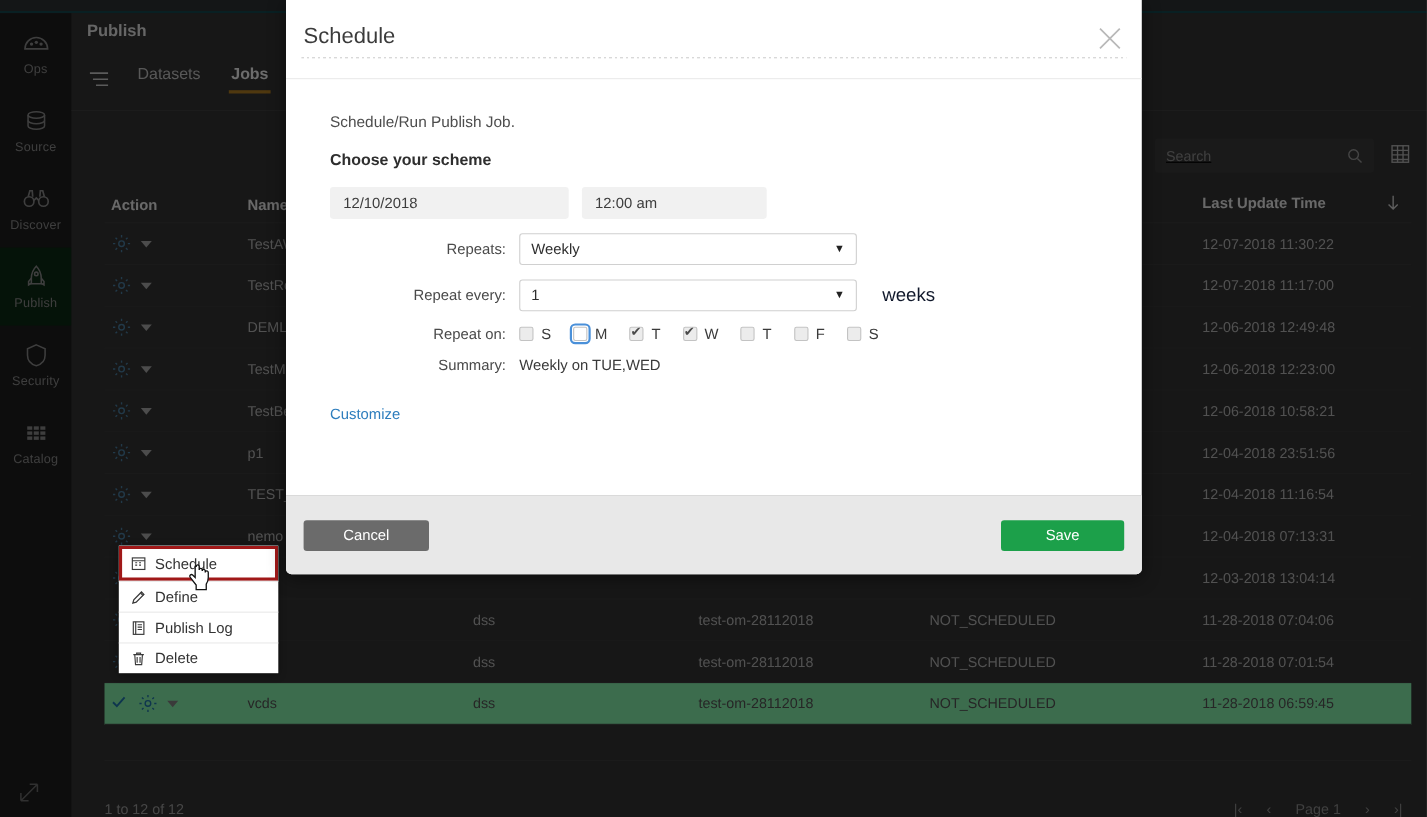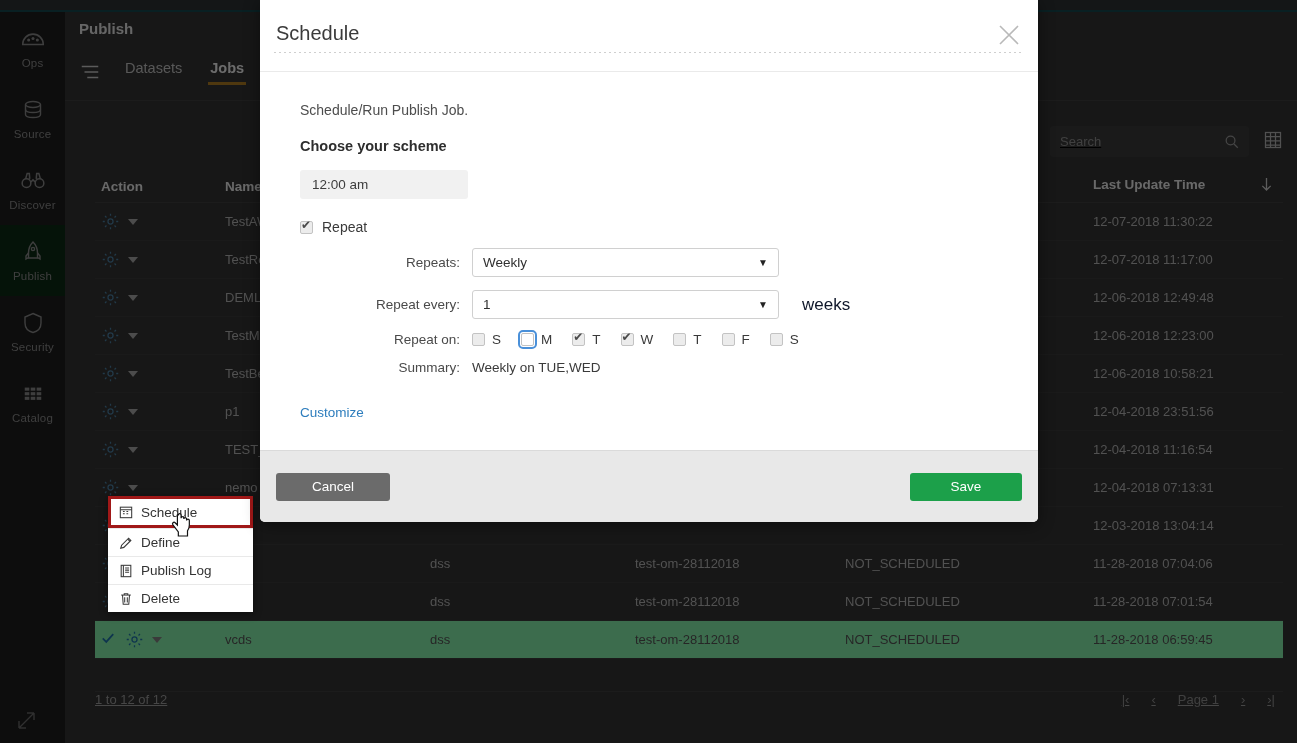--- a/index.html
+++ b/index.html
@@ -89,22 +89,22 @@
   .c-time   { flex:1; }
   .gear { width:19px; height:19px; color:#4b7fa2; }
   .trow.selected .gear { color:#2176ad; }
   .caret-dn { width:0;height:0;border-left:5px solid transparent;border-right:5px solid transparent;border-top:6px solid #a8a8a8; }
   .trow.selected .caret-dn { border-top-color:#808080; }
   .chk-sel { width:14px; color:#2176ad; margin-right:2px; }
   .sort-arrow { float:right; margin-right:10px; color:#cfcfcf; }
 
   
   .tbl-footer { position:absolute; left:30px; right:14px; bottom:0; height:52px;
-                border-top:1px solid #3e3e3e; display:flex; align-items:flex-start;
-                color:#9c9c9c; font-size:13px;text-decoration:underline; }
+                border-top:1px solid #3e3e3e; display:flex; align-items:flex-end;
+                color:#9c9c9c; font-size:13px; }
   .pager { margin-left:auto; display:flex; align-items:center; gap:22px; color:#8e8e8e; font-size:13px; padding-right:8px;}
   .pager span { cursor:pointer; }
 
   
   .dim { position:absolute; inset:0; background:rgba(0,0,0,0.55); }
 
   
   .ctx {
     position:absolute; left:108px; top:496px; width:145px;
     background:#ffffff; box-shadow:0 2px 8px rgba(0,0,0,.45);
@@ -571,27 +571,24 @@
       <div class="modal-dotted"></div>
       <div class="modal-rule"></div>
     </div>
 
     <div class="modal-body">
       <div class="m-sub">Schedule/Run Publish Job.</div>
       <div class="m-h">Choose your scheme</div>
 
 
       <div class="inputs-row">
+        <input class="txtfield date" type="text" placeholder="mm/dd/yyyy" value="12/10/2018" style="">
         <input class="txtfield time" type="text" placeholder="hh:mm am" value="12:00 am" style="">
       </div>
 
-      <label class="chk-row">
-        <span class="cbox on"></span>
-        <span>Repeat</span>
-      </label>
 
       <div class="field-row">
         <div class="field-lbl">Repeats:</div>
         <div class="sel">
           <span>Weekly</span>
           <span class="sc">▼</span>
         </div>
       </div>
 
       <div class="field-row">

